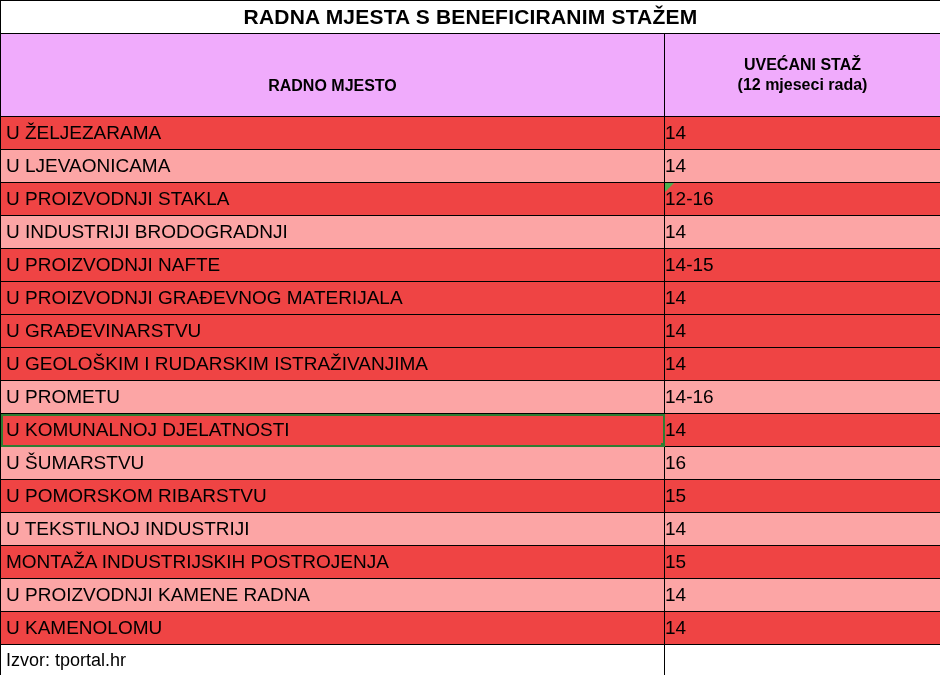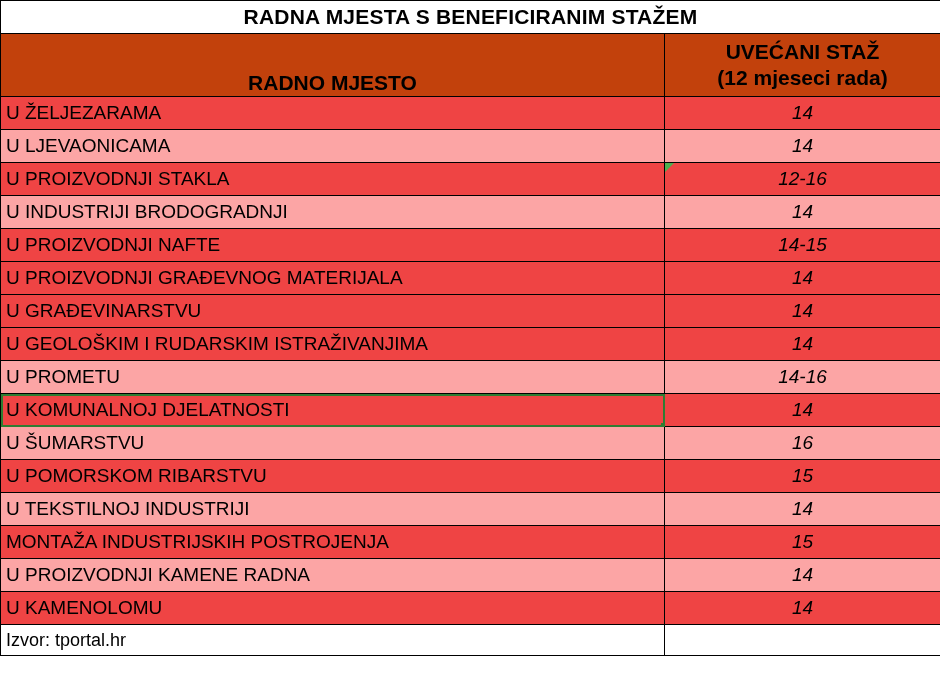--- a/index.html
+++ b/index.html
@@ -41,46 +41,44 @@
     font-size: 21px;
     height: 32px;
     color: #000000;
     background: #ffffff;
     letter-spacing: 0.2px;
   }
 
   .hdr-cell {
     text-align: center;
     font-weight: bold;
-    font-size: 21px;
+    font-size: 16px;
     height: 62px;
-    background: #c2410c;
+    background: #f0abfc;
     color: #000000;
     line-height: 1.25;
   }
   .hdr-left {
     vertical-align: bottom;
-    padding-bottom: 0;
+    padding-bottom: 20px;
   }
   .hdr-right div { display: block; }
 
   tr.row td {
     height: 32px;
     font-size: 19px;
     color: #000000;
   }
   td.job {
     text-align: left;
     padding-left: 5px;
     white-space: nowrap;
     overflow: hidden;
   }
   td.val {
-    text-align: center;
-    font-style: italic;
   }
   tr.shaded td { background: #ef4444; }
   tr.plain td { background: #fca5a5; }
 
   
   td.selected {
     outline: 2px solid #2e7d32;
     outline-offset: -2px;
     position: relative;
   }

